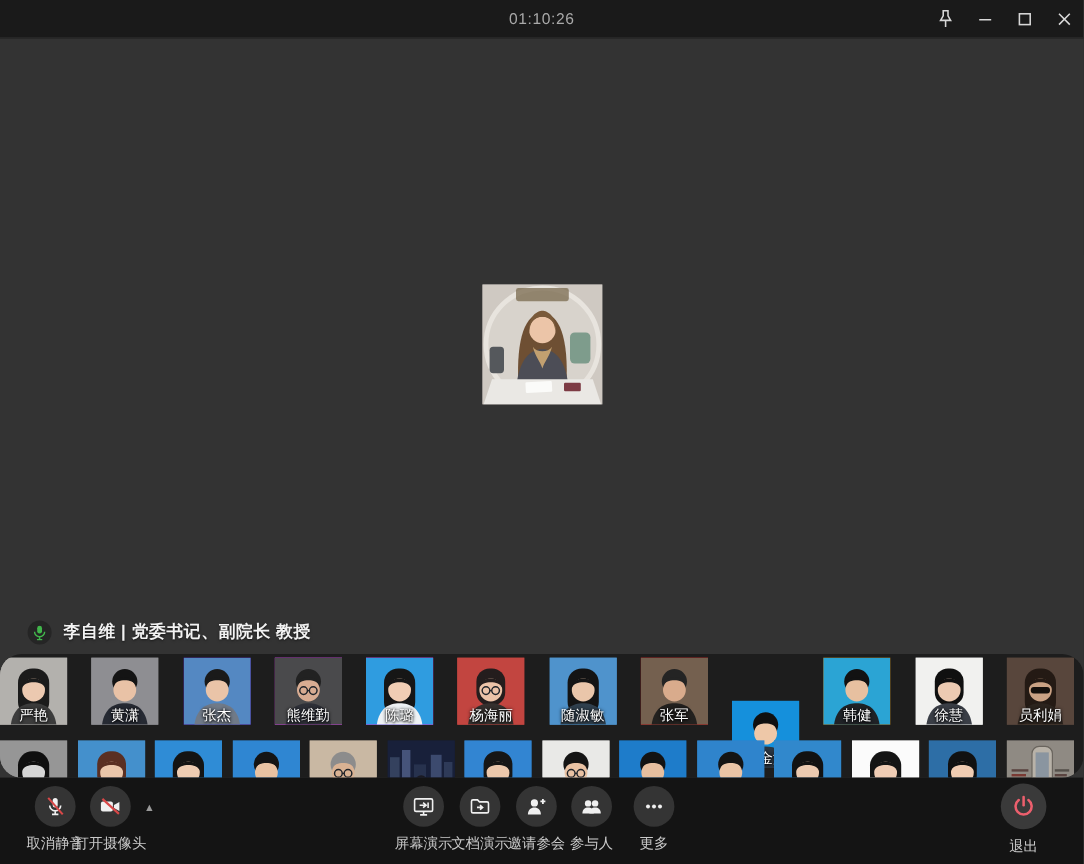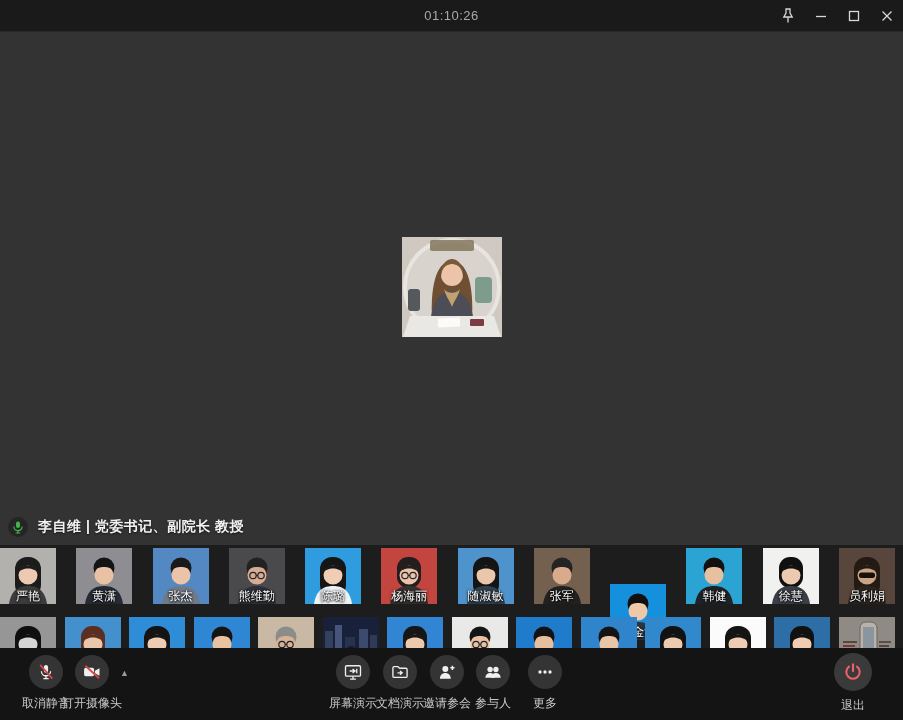--- a/index.html
+++ b/index.html
@@ -11,26 +11,26 @@
   .timer { position:absolute; top:0; left:0; width:100%; height:32px; line-height:32px; text-align:center; color:#a9a9a9; font-size:13px; letter-spacing:.5px; }
   .winbtns { position:absolute; right:0; top:0; height:32px; display:flex; align-items:center; }
   .winbtn { width:33px; height:32px; display:flex; align-items:center; justify-content:center; cursor:pointer; }
   .winbtn svg { display:block; }
 
   
   .stage { position:absolute; top:32px; left:0; width:903px; height:513px; background:#333333; }
   .video-tile { position:absolute; left:402px; top:205px; width:100px; height:100px; overflow:hidden; background:#cfc9c2; }
   .video-tile svg { display:block; }
 
-  .speaker-bar { position:absolute; left:0; bottom:2px; width:100%; height:32px; display:flex; align-items:center; padding-left:8px; gap:10px; }
+  .speaker-bar { position:absolute; left:0; bottom:2px; width:100%; height:32px; display:flex; align-items:center; padding-left:23px; gap:10px; }
   .mic-badge { width:20px; height:20px; border-radius:50%; background:#252525; display:flex; align-items:center; justify-content:center; flex:0 0 auto; }
   .speaker-name { color:#f2f2f2; font-size:14px; font-weight:bold; letter-spacing:.5px; text-shadow:0 1px 2px rgba(0,0,0,.6); }
 
   
-  .filmstrip { position:absolute; top:545px; left:0; width:903px; height:103px; background:#1d1d1d; overflow:hidden; }
+  .filmstrip { position:absolute; top:545px; left:0; width:903px; height:103px; background:#1d1d1d; overflow:hidden;border-radius:18px; }
   .strip-row { position:absolute; left:0; width:895px; display:flex; justify-content:space-between; }
   .strip-row.r1 { top:3px; }
   .strip-row.r2 { top:72px; }
   .tile { position:relative; width:56px; height:56px; overflow:hidden; flex:0 0 auto; cursor:pointer; }
   .tile svg { position:absolute; top:0; left:0; display:block; }
   .tile .nm { position:absolute; left:0; bottom:0; width:100%; text-align:center; color:#fff; font-size:12px; line-height:15px;
               text-shadow:0 1px 2px #000,0 0 3px #000; white-space:nowrap; }
 
   
   .toolbar { position:absolute; bottom:0; left:0; width:903px; height:72px; background:#141414; z-index:20; }

